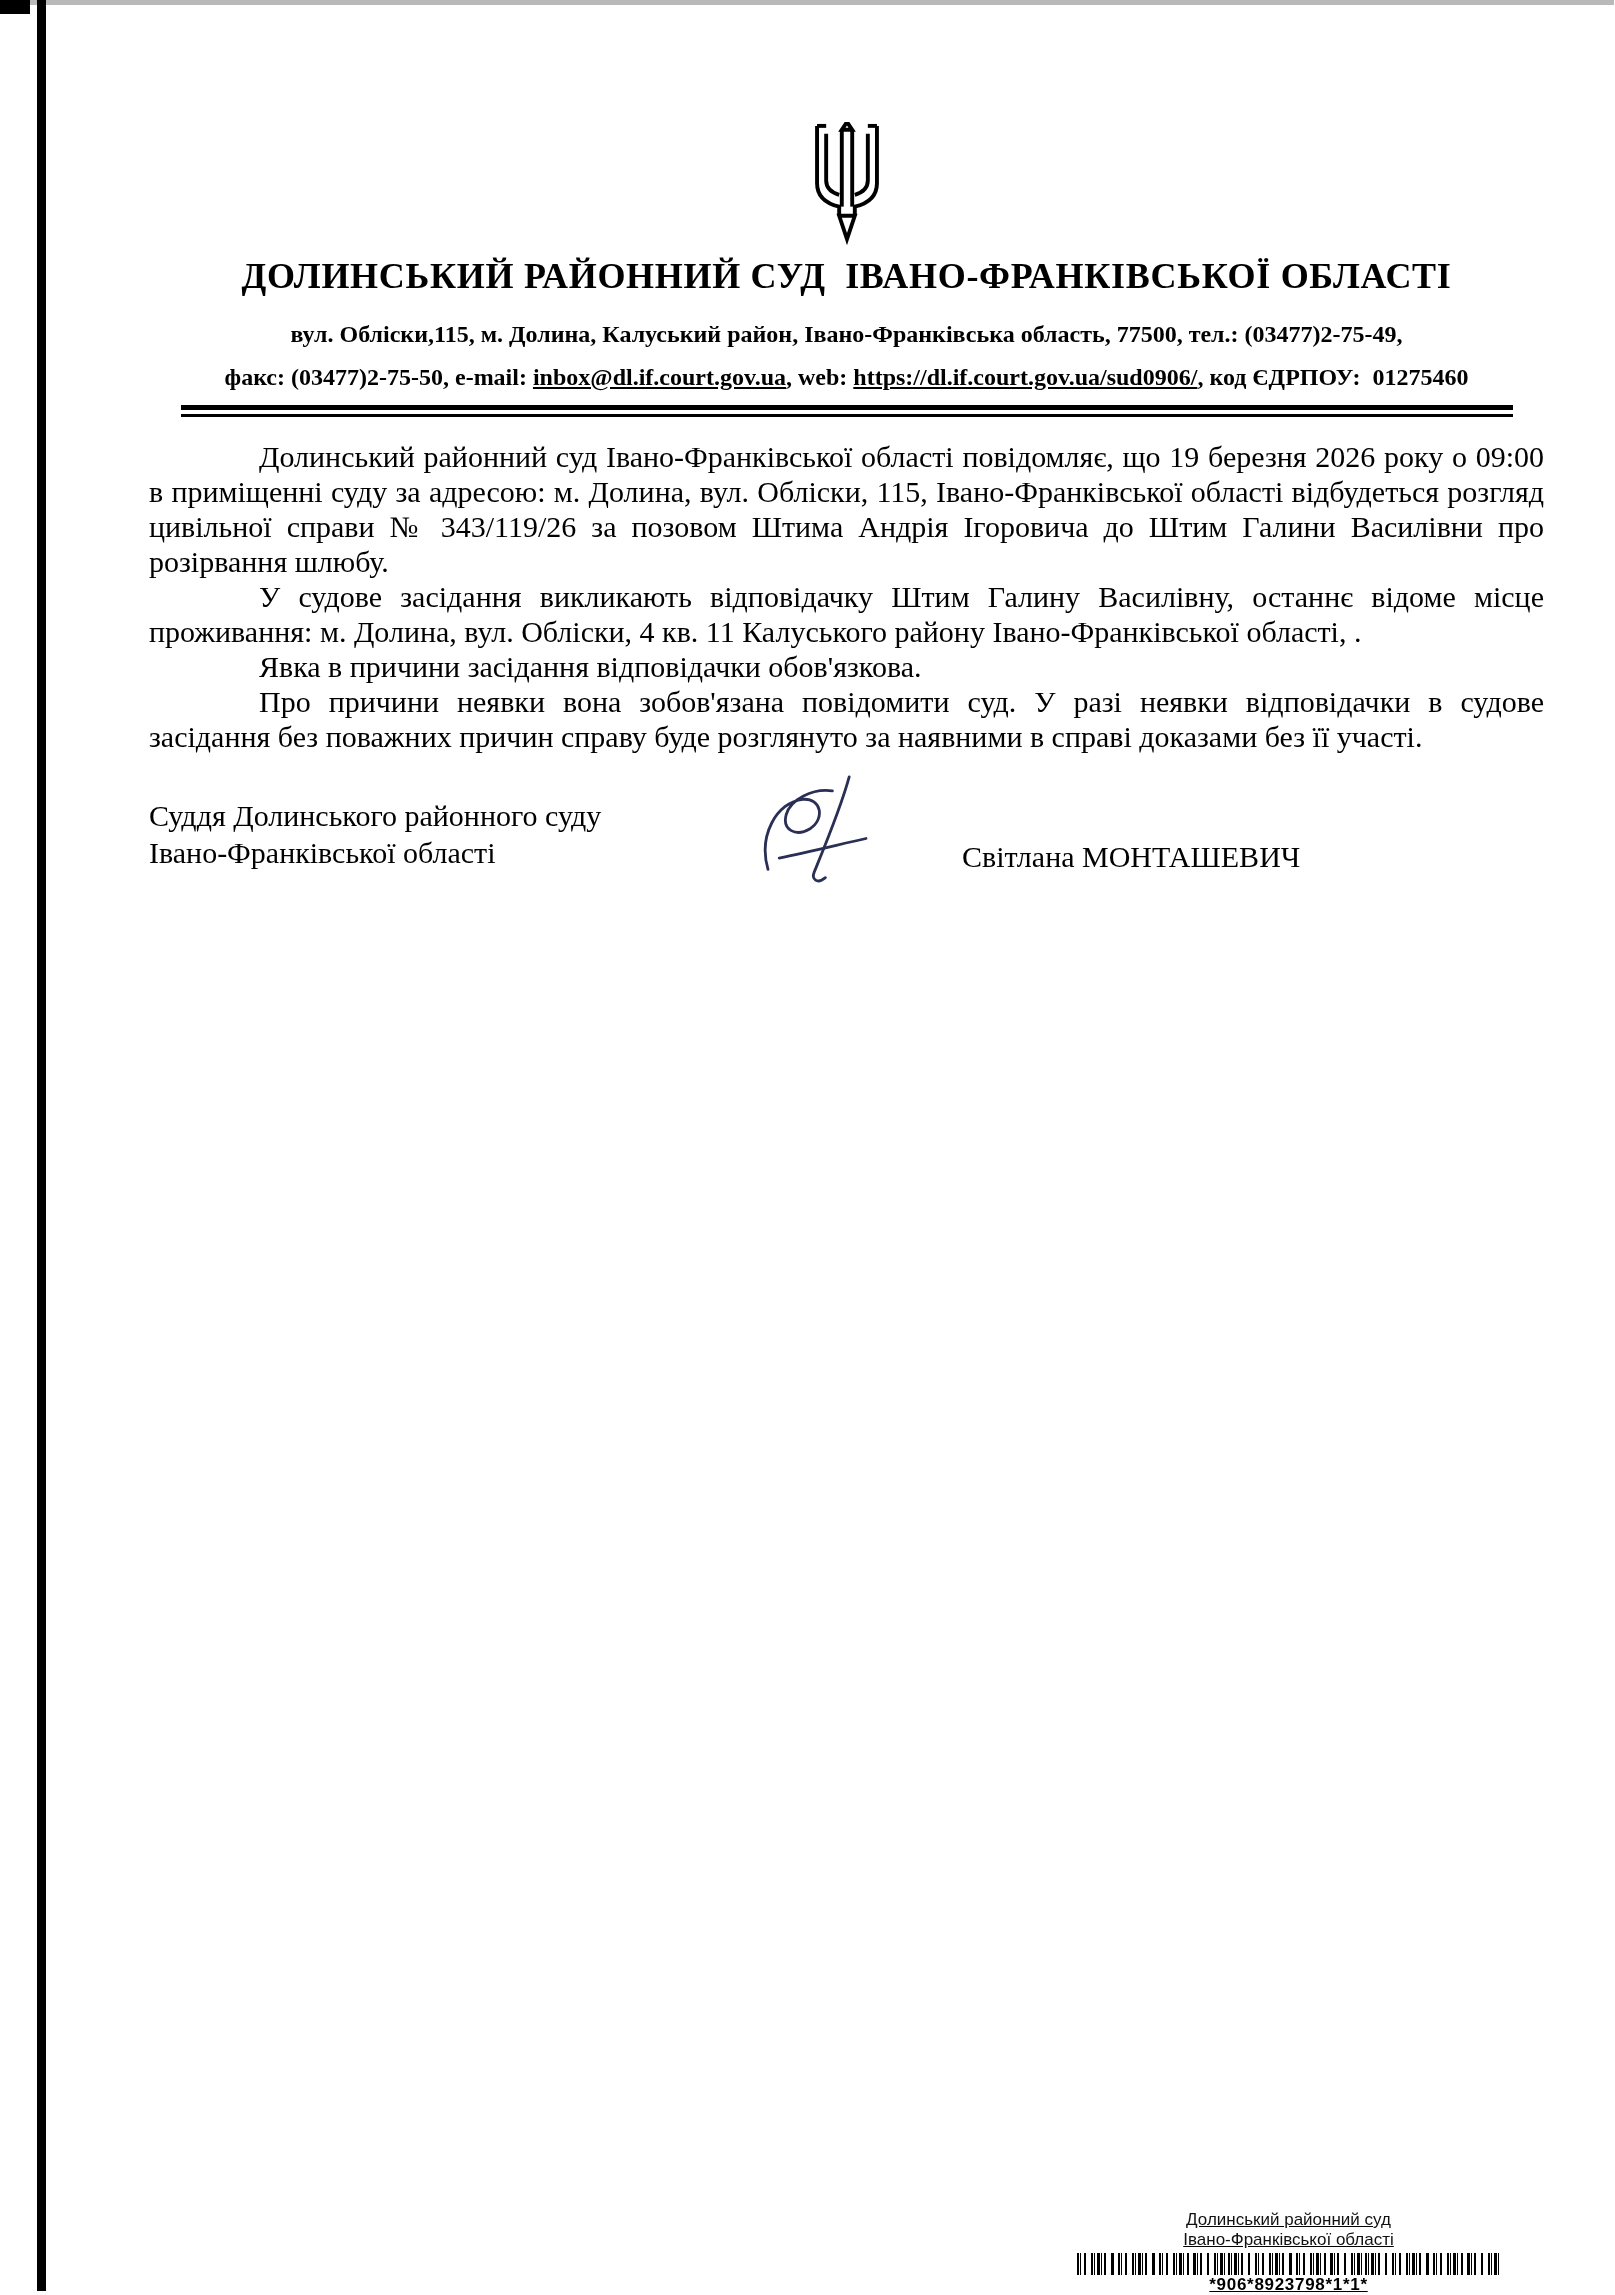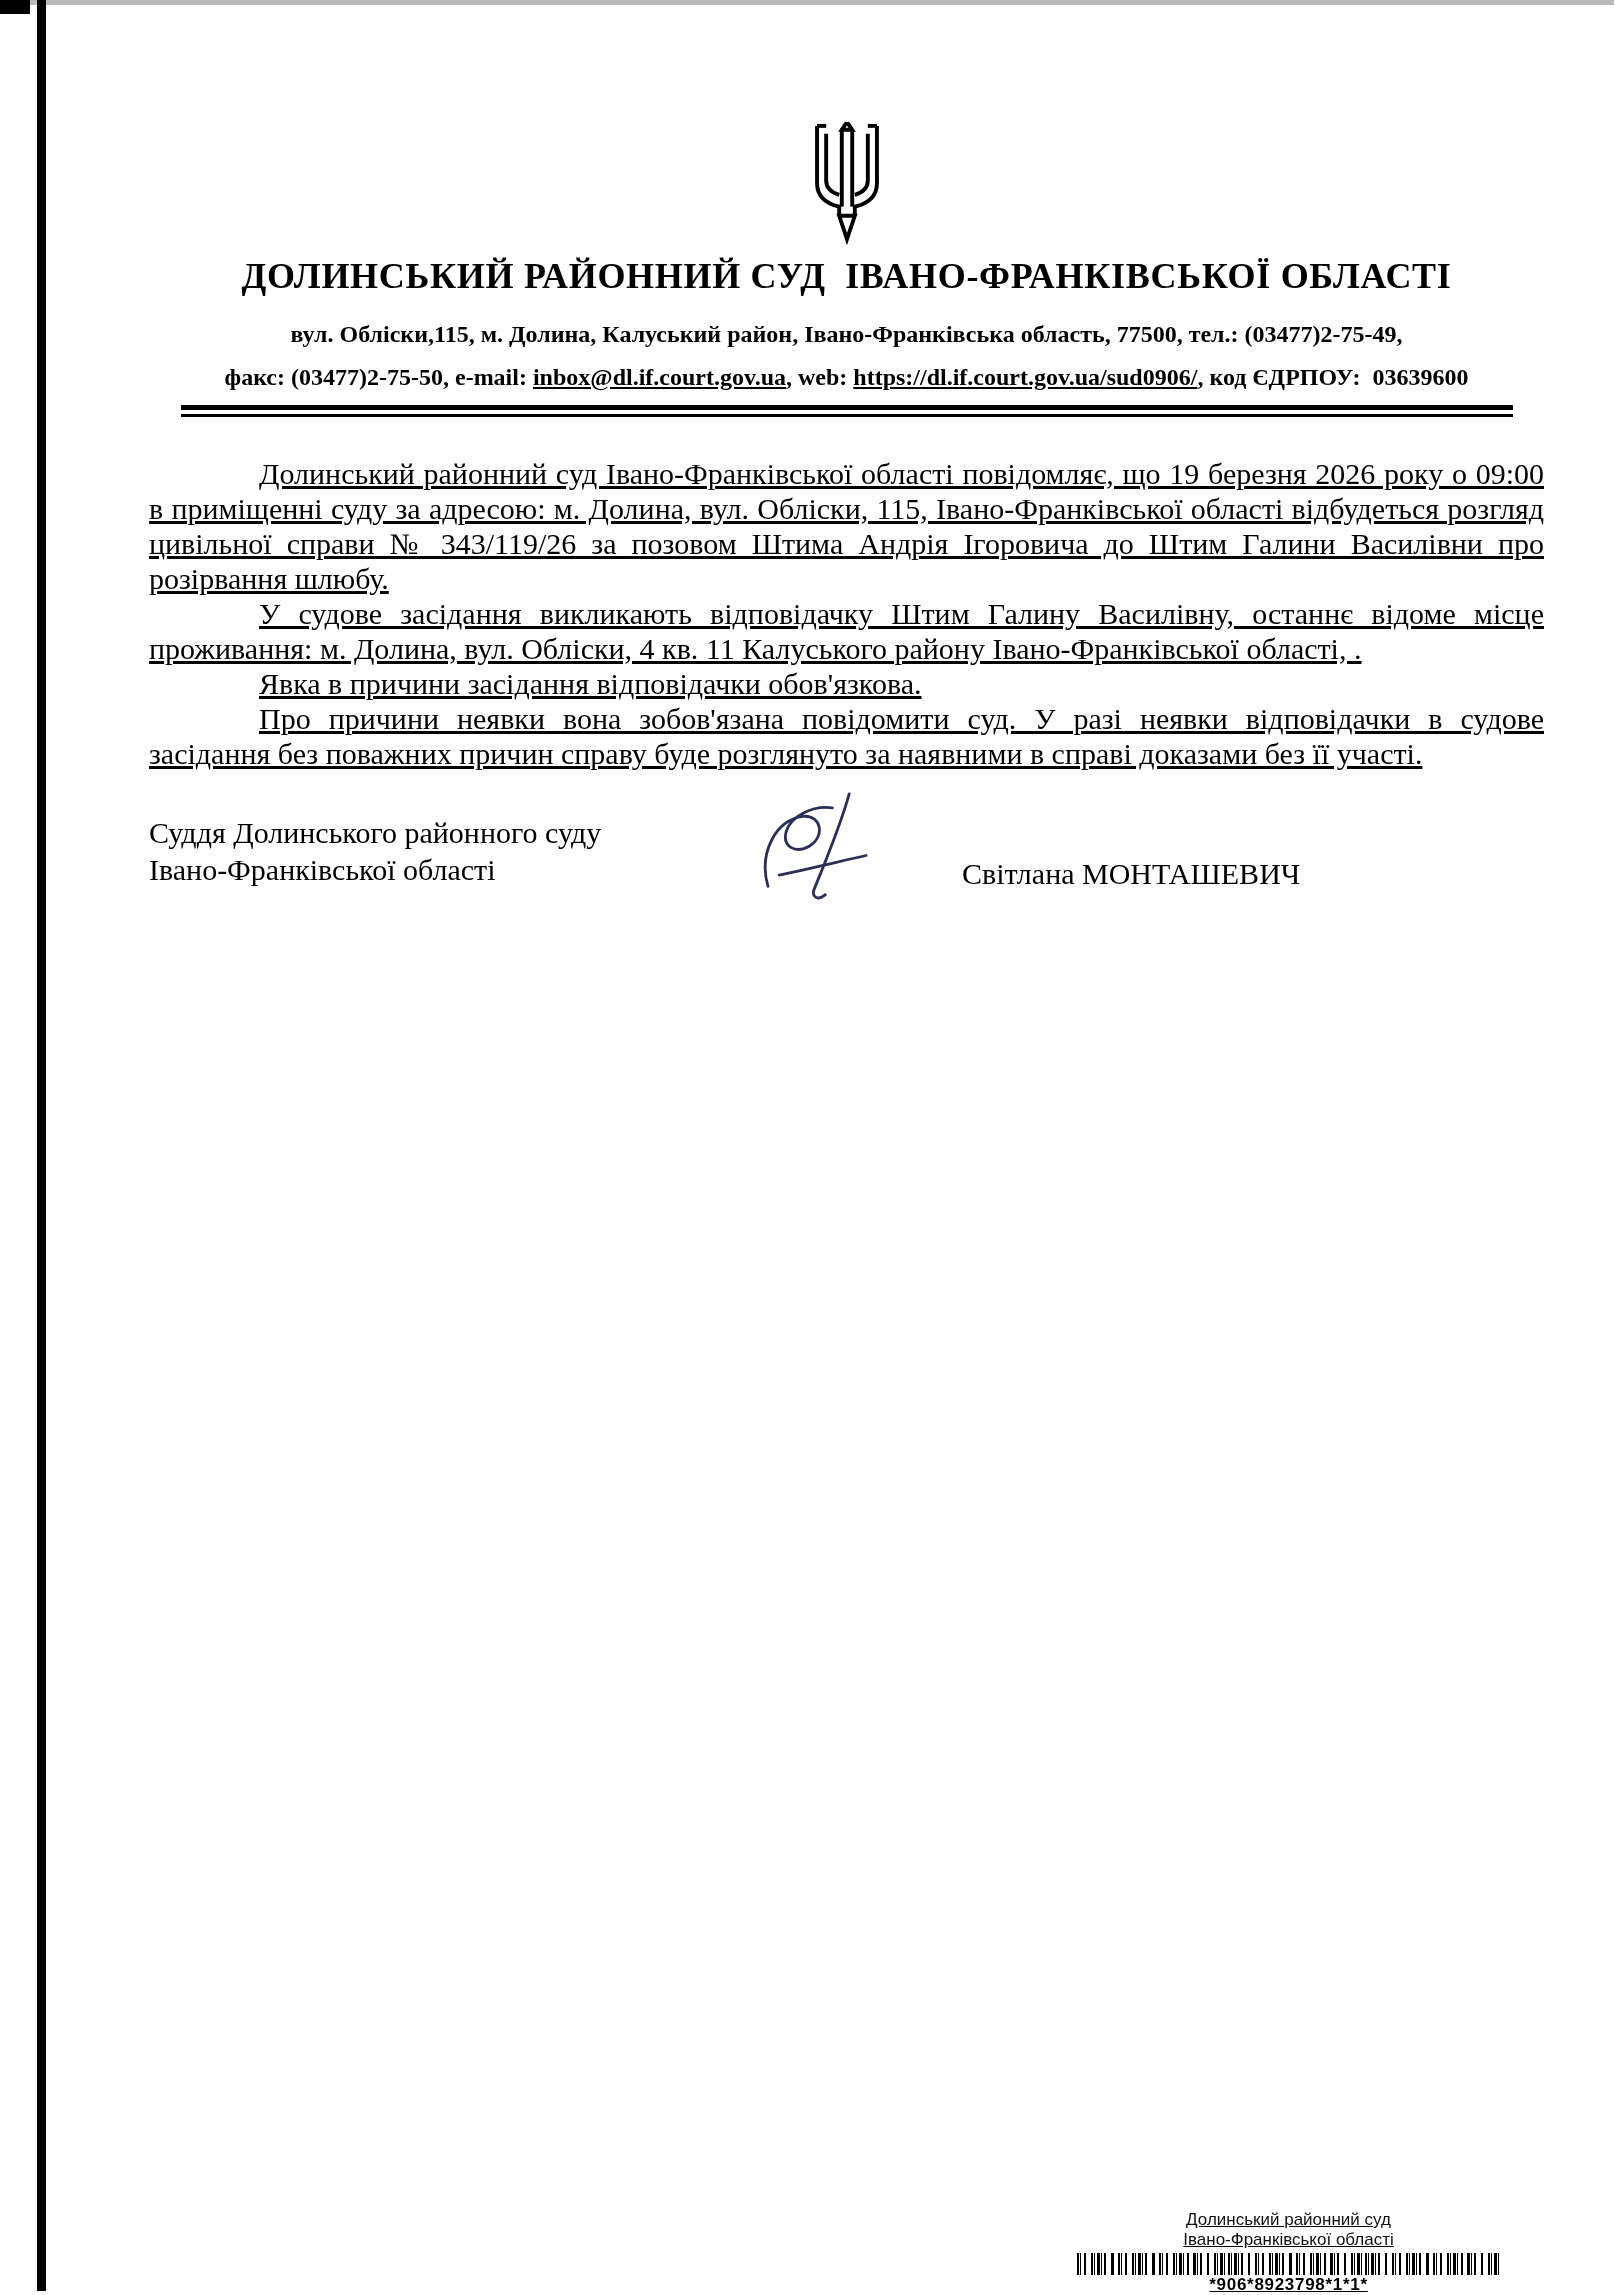--- a/index.html
+++ b/index.html
@@ -56,25 +56,24 @@
 
   .doc-title {
     margin-top: 78px;
     text-align: center;
     font-size: 30px;
     line-height: 34px;
     white-space: pre-wrap;
   }
 
   .body-text {
-    margin-top: 39px;
+    margin-top: 22px;
     font-size: 30px;
     line-height: 35px;
     text-align: justify;
-    text-decoration: underline;
   }
   .body-text p { text-indent: 110px; }
 
   .sig-row {
     position: relative;
     margin-top: 43px;
     min-height: 170px;
     font-size: 30px;
     line-height: 37px;
   }
@@ -143,21 +142,21 @@
             <path d="M37 6 V65"></path>
             <path d="M33 0 L29 6 H37 Z"></path>
             <path d="M27 72 H39 L33 90 Z"></path>
             <path d="M10 3 H17"></path>
             <path d="M49 3 H56"></path>
           </g>
         </svg>
       </div>
       <div class="court-name">ДОЛИНСЬКИЙ РАЙОННИЙ СУД  ІВАНО-ФРАНКІВСЬКОЇ ОБЛАСТІ</div>
       <div class="addr">вул. Обліски,115, м. Долина, Калуський район, Івано-Франківська область, 77500, тел.: (03477)2-75-49,</div>
-      <div class="addr second"><span>факс: (03477)2-75-50, e-mail: </span><span class="u">inbox@dl.if.court.gov.ua</span><span>, web: </span><span class="u">https://dl.if.court.gov.ua/sud0906/</span><span>, код ЄДРПОУ:  03639600</span></div>
+      <div class="addr second"><span>факс: (03477)2-75-50, e-mail: </span><span class="u">inbox@dl.if.court.gov.ua</span><span>, web: </span><span class="u">https://dl.if.court.gov.ua/sud0906/</span><span>, код ЄДРПОУ:  01275460</span></div>
       <div class="rule"></div>
     </header>
 
 
     <div class="body-text">
       <p>Долинський районний суд Івано-Франківської області повідомляє, що 19 березня 2026 року о 09:00 в приміщенні суду за адресою: м. Долина, вул. Обліски, 115, Івано-Франківської області відбудеться розгляд цивільної справи № 343/119/26 за позовом Штима Андрія Ігоровича до Штим Галини Василівни про розірвання шлюбу.</p>
       <p>У судове засідання викликають відповідачку  Штим Галину Василівну, останнє відоме місце проживання:  м. Долина, вул. Обліски, 4 кв. 11 Калуського району Івано-Франківської області, .</p>
       <p>Явка в причини засідання відповідачки обов'язкова.</p>
       <p>Про причини неявки вона зобов'язана повідомити суд. У разі неявки відповідачки в судове засідання без поважних причин справу буде розглянуто за наявними в справі доказами без її участі.</p>
     </div>

